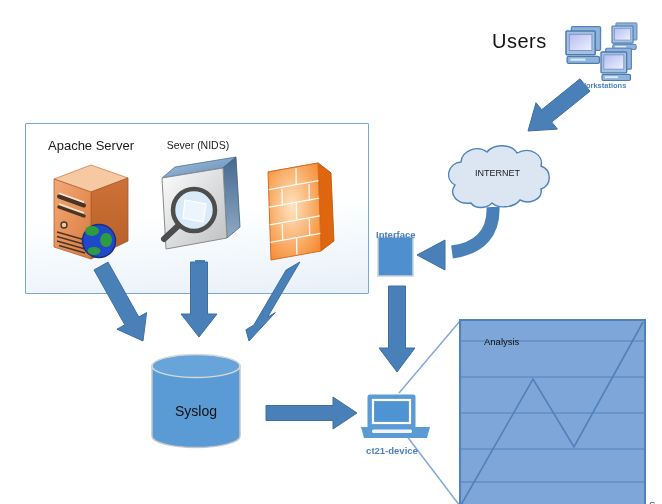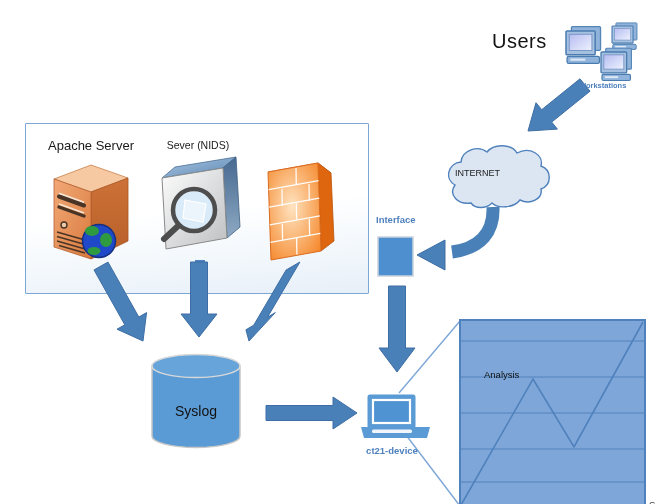--- a/index.html
+++ b/index.html
@@ -10,29 +10,29 @@
   }
   .layer-svg{position:absolute;left:0;top:0;z-index:2;}
   .webserver-box{
     position:absolute;left:25px;top:104px;width:342px;height:169px;z-index:1;
     border:1.4px solid #7BA7D4;border-radius:1px;
     background:linear-gradient(175deg,#ffffff 50%,#f3f8fc 75%,#e7eff8 100%);
   }
   .label{position:absolute;z-index:3;white-space:nowrap;}
   .lbl-users{left:492px;top:11px;font-size:20px;color:#141414;letter-spacing:.5px;}
   .lbl-workstations{left:579px;top:62px;font-size:7.5px;font-weight:700;color:#4F81BD;}
-  .lbl-internet{left:455px;top:149px;width:85px;font-size:9px;color:#1a1a1a;}
-  .lbl-interface{left:376px;top:195px;font-size:9.5px;font-weight:600;color:#4F81BD;}
+  .lbl-internet{left:455px;top:149px;width:85px;text-align:center;font-size:9px;color:#1a1a1a;}
+  .lbl-interface{left:376px;top:210px;font-size:9.5px;font-weight:600;color:#4F81BD;}
   .lbl-boxname{left:245px;top:106px;width:115px;text-align:right;font-size:11px;font-weight:600;color:#4E95D5;}
   .lbl-apache{left:48px;top:119px;width:105px;font-size:13px;color:#1a1a1a;}
   .lbl-snort{left:152px;top:120px;width:92px;text-align:center;font-size:10.5px;color:#1a1a1a;}
   .lbl-syslog{left:156px;top:384px;width:80px;text-align:center;font-size:14px;color:#111;}
   .lbl-device{left:350px;top:426px;width:84px;text-align:center;font-size:9.5px;font-weight:600;color:#4F81BD;}
   .lbl-siem{left:452px;top:273px;font-size:19px;color:#141414;}
-  .lbl-analysis{left:484px;top:350px;font-size:9.5px;color:#111;}
+  .lbl-analysis{left:484px;top:317px;font-size:9.5px;color:#111;}
   .lbl-s{left:649px;top:480px;font-size:9.5px;color:#3a3a3a;}
   .lbl-log1{left:98px;top:443px;width:200px;text-align:center;font-size:15px;font-weight:700;color:#4F81BD;}
   .lbl-log2{left:98px;top:461px;width:200px;text-align:center;font-size:15px;font-weight:700;color:#4F81BD;}
 </style>
 </head>
 <body>
 
 <div class="canvas">
 
   <div class="webserver-box"></div>

